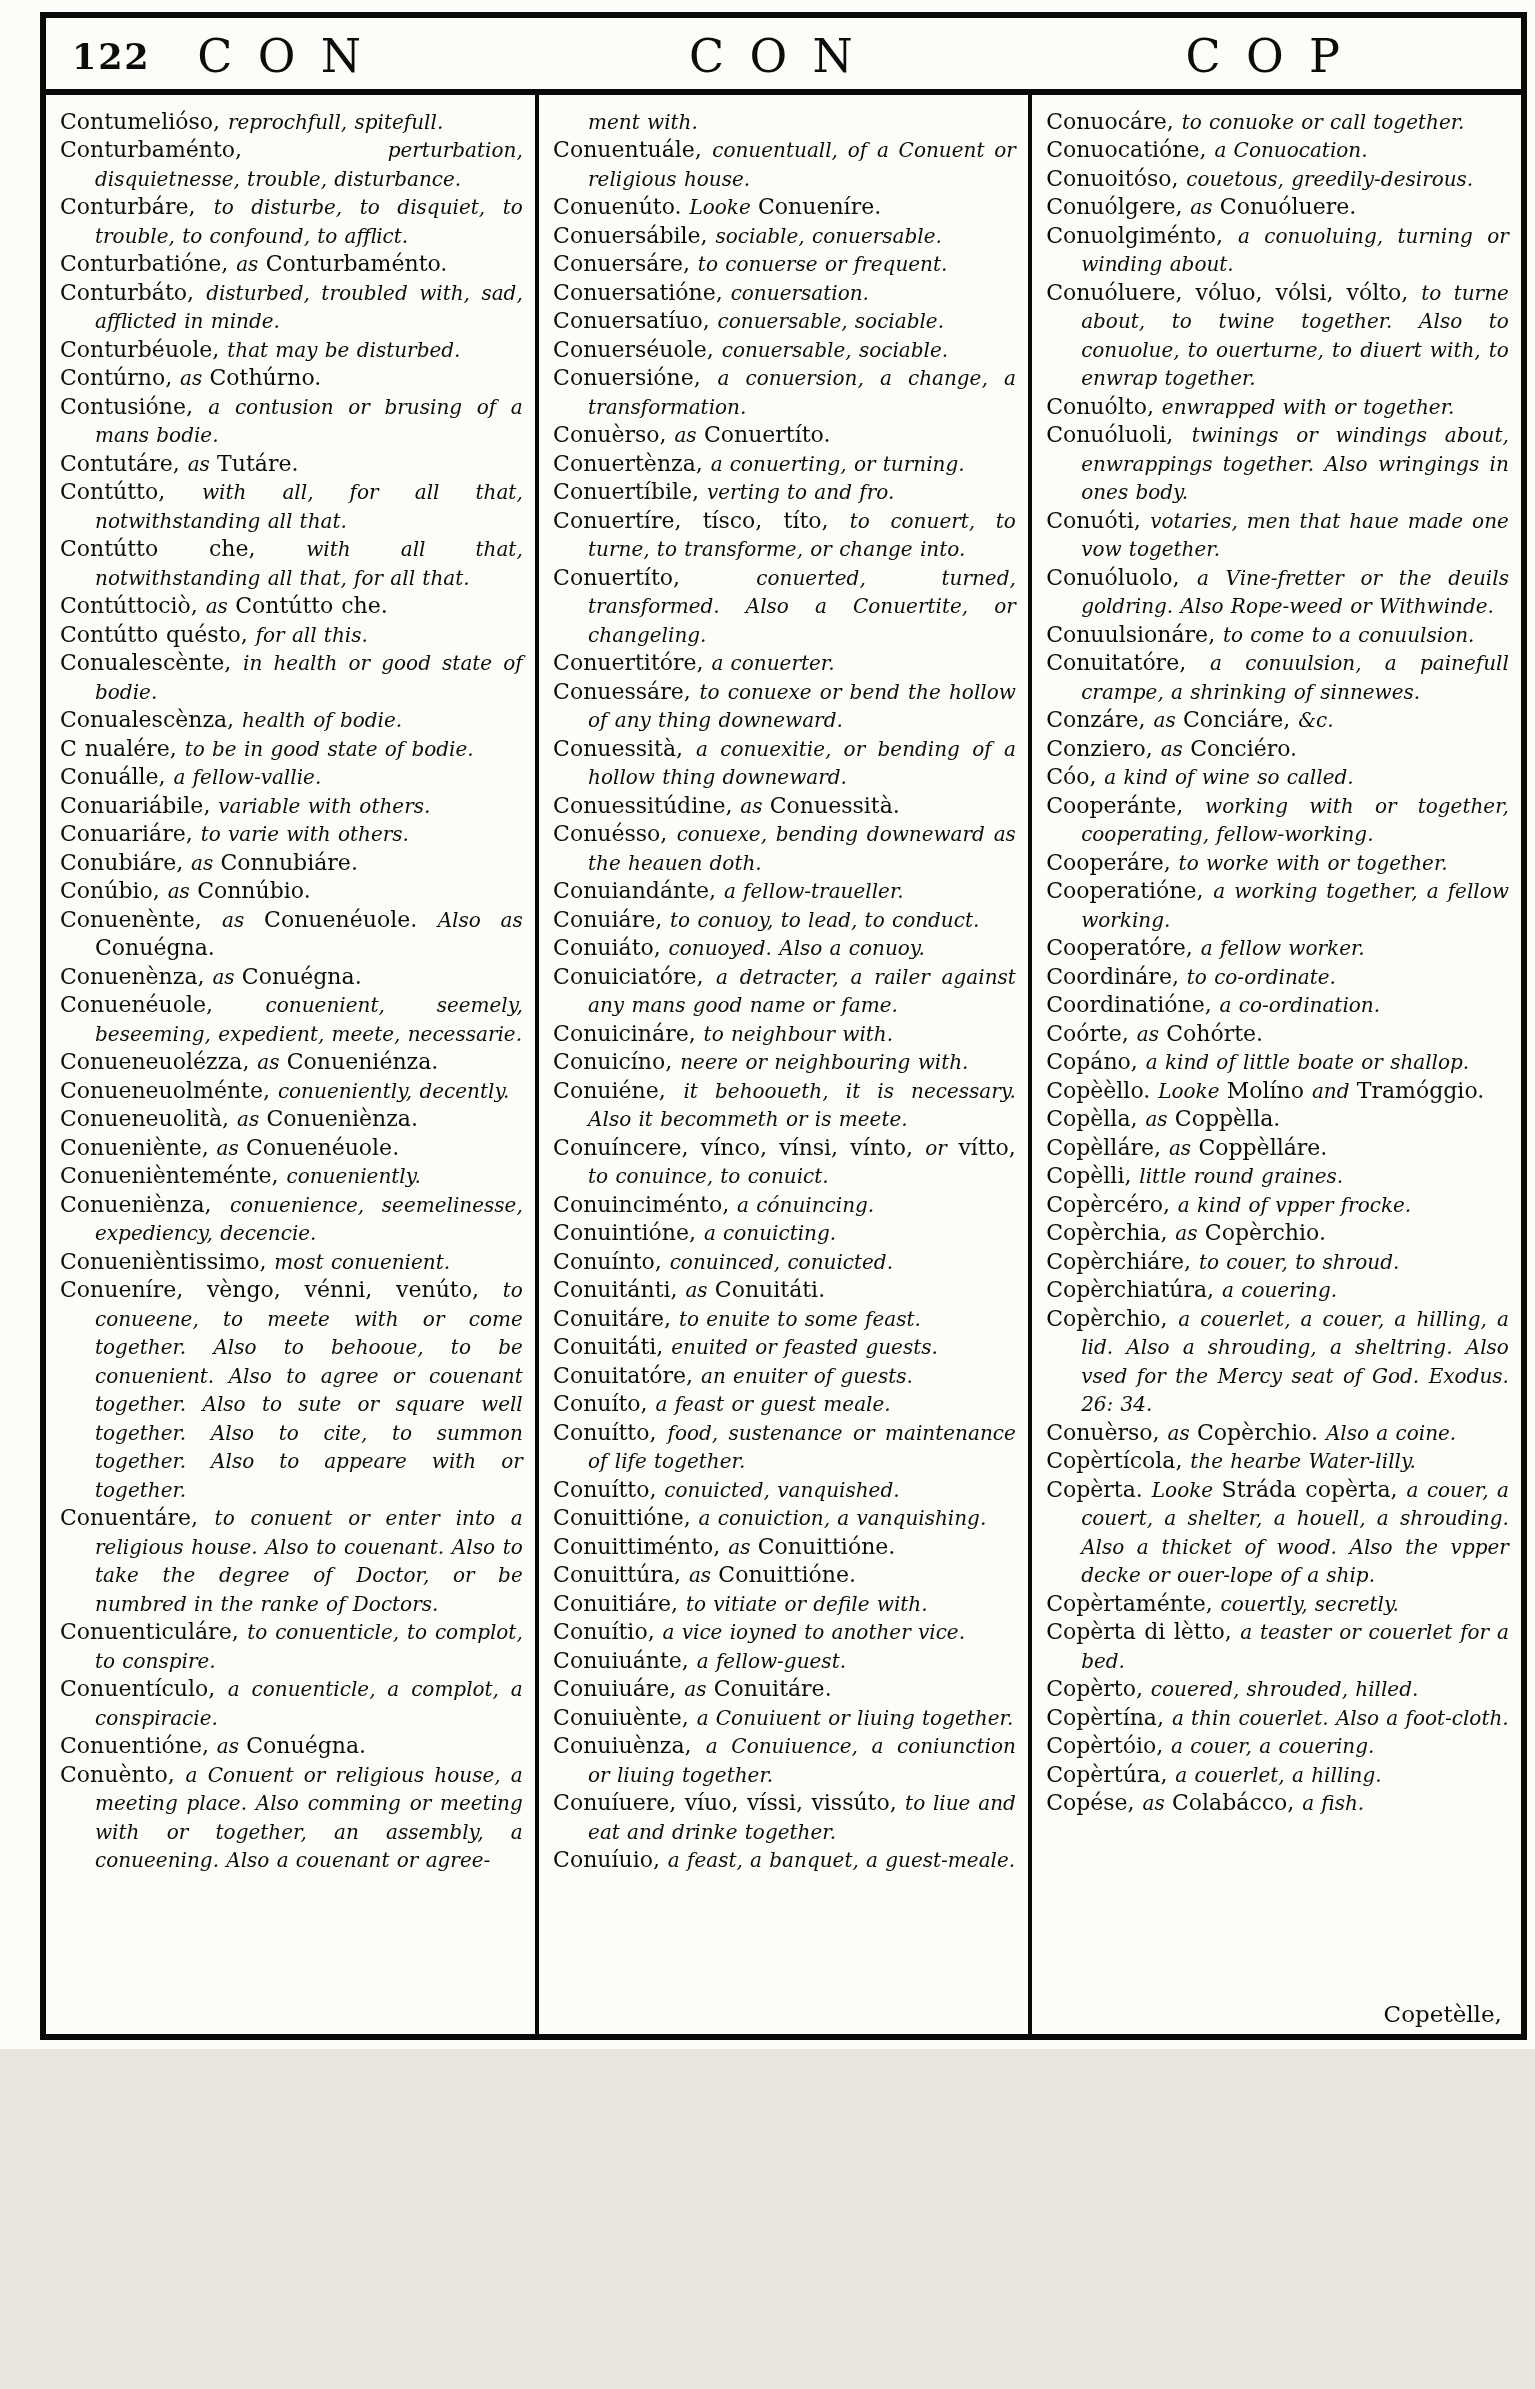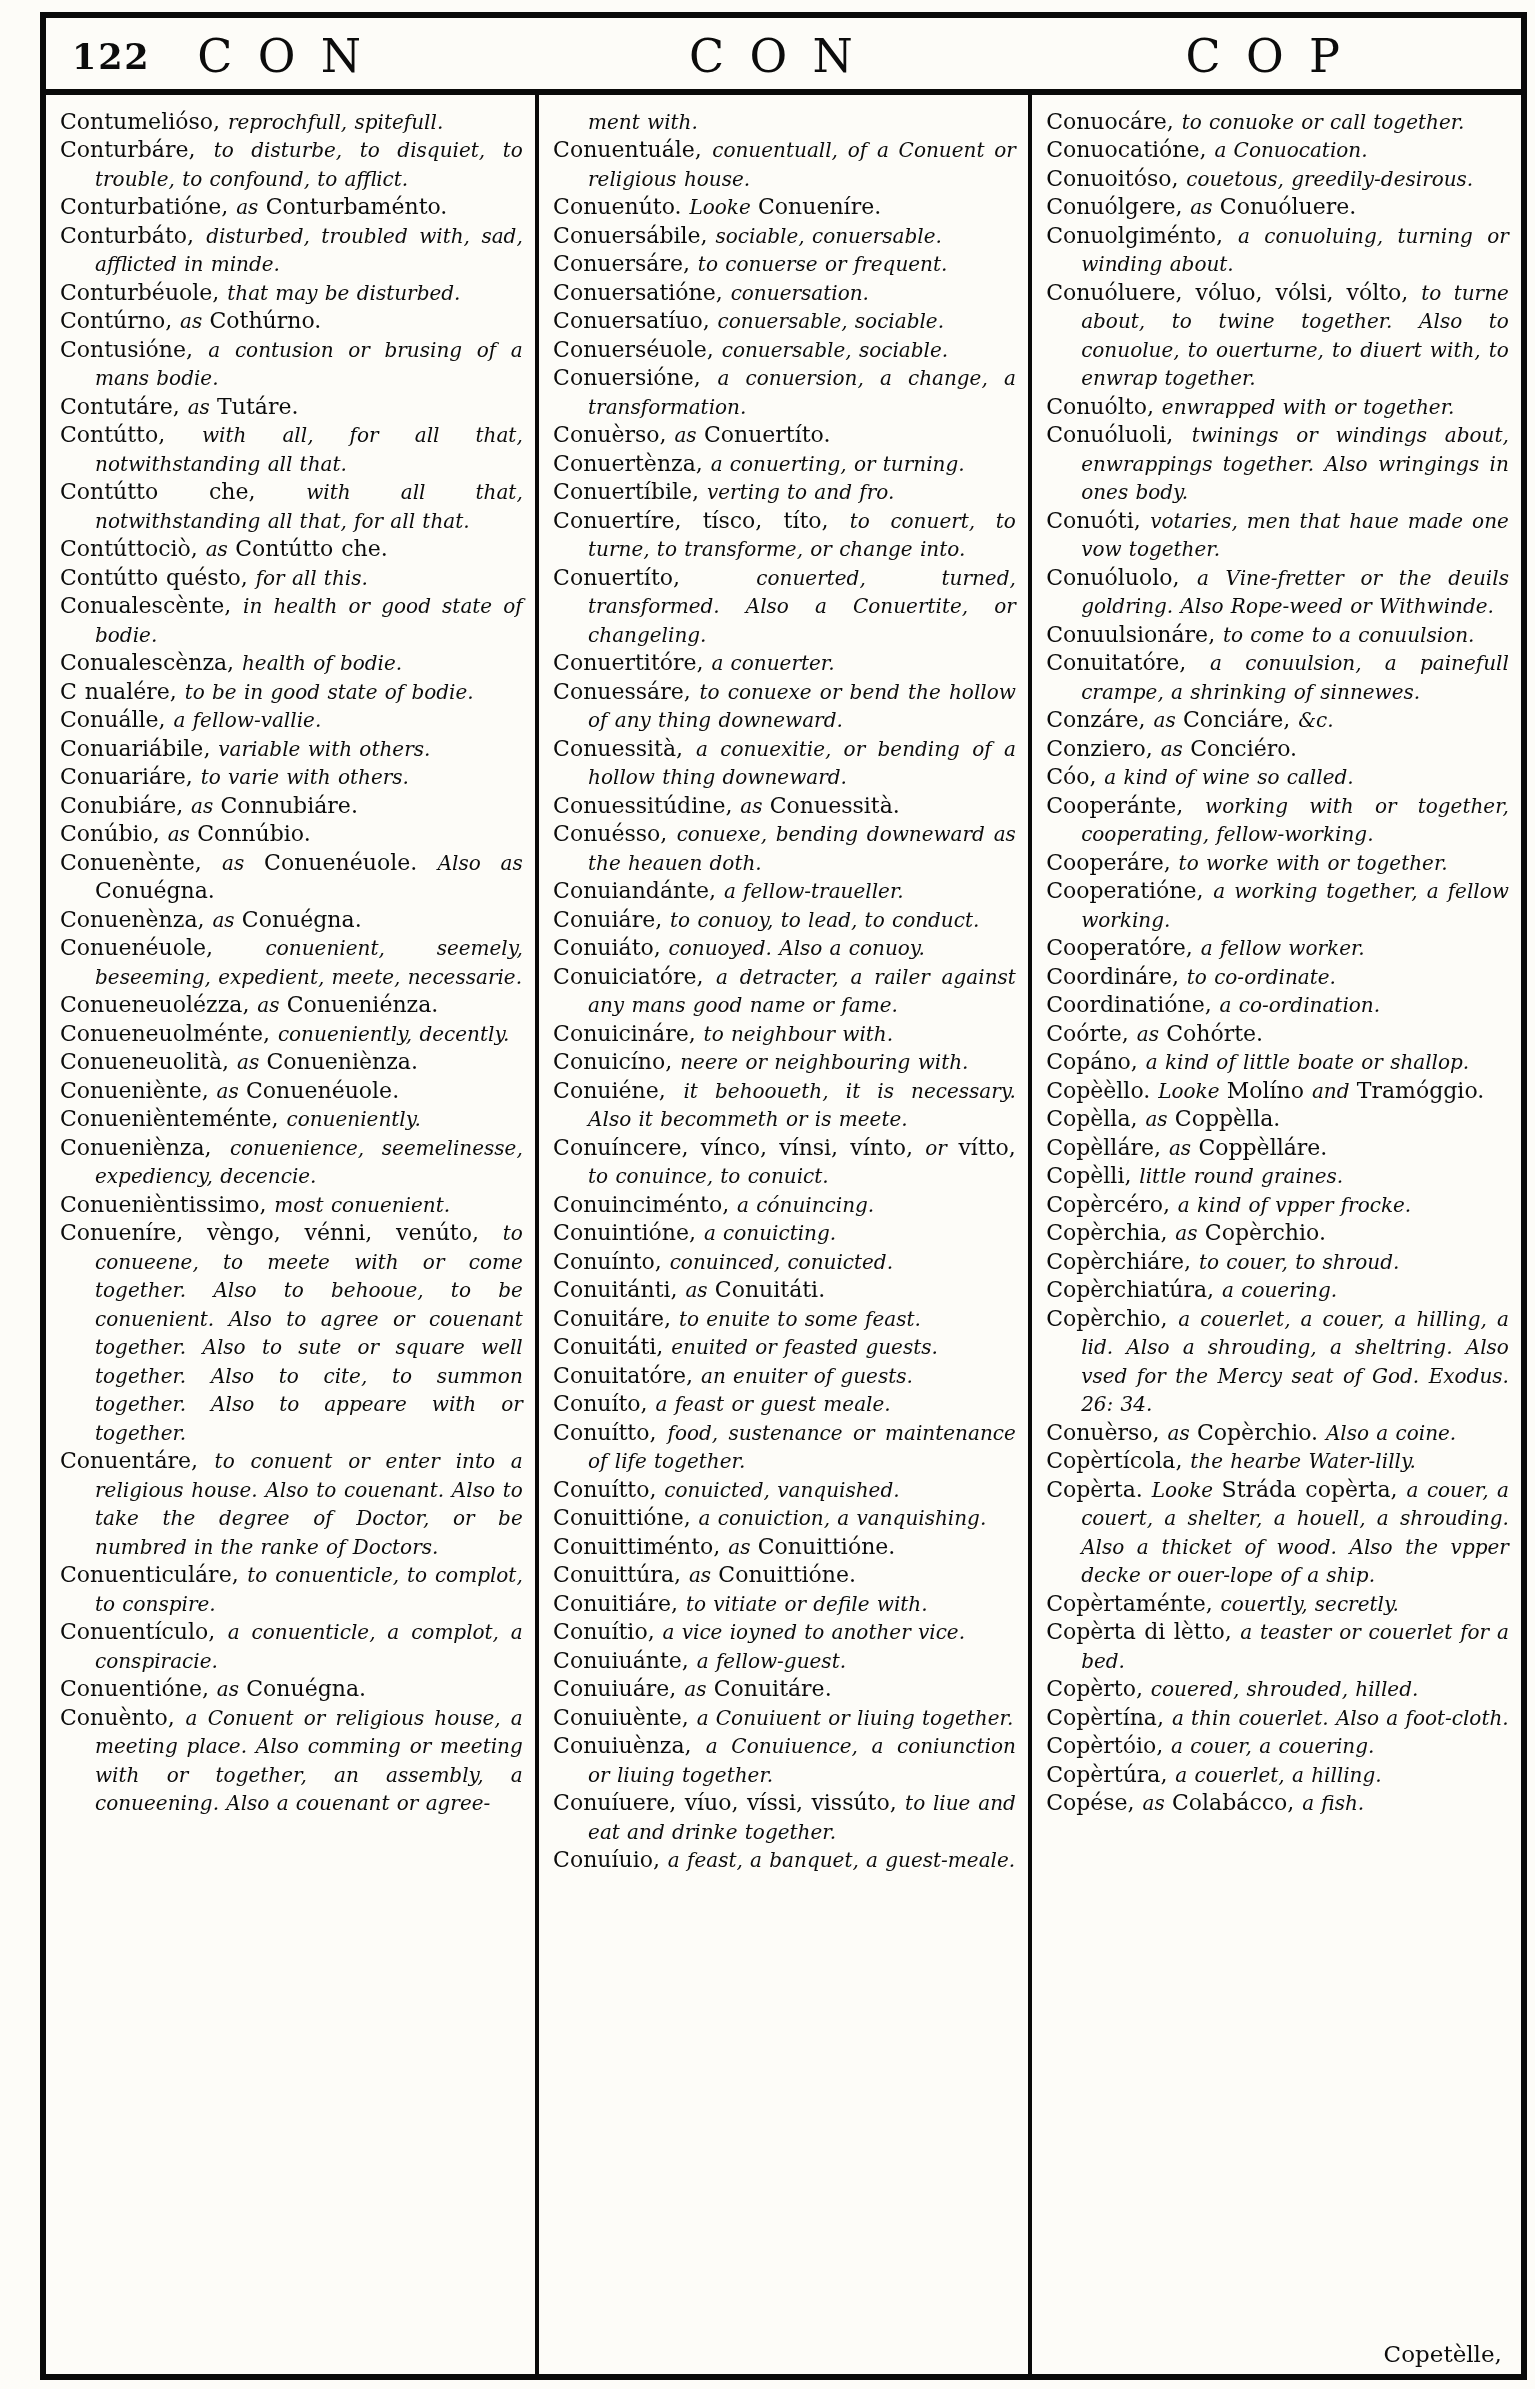--- a/index.html
+++ b/index.html
@@ -1,18 +1,18 @@
 <!DOCTYPE html>
 <html style="font-size:14px"><head>
 <meta charset="utf-8">
 <style>
   html,body{margin:0;padding:0;background:#e8e6df;}
   .sheet{
     position:relative;
-    width:1536px;height:2389px;
+    width:1536px;height:2049px;
     background:#fdfcf8;
     font-family:"DejaVu Serif","Liberation Serif",serif;
     color:#0c0c0c;
     overflow:hidden;
     box-sizing:border-box;
   }
   .frame{
     position:absolute;left:40px;top:12.3px;right:8.8px;bottom:8.8px;
     border:6.1px solid #0a0a0a;
     box-sizing:border-box;
@@ -81,20 +81,21 @@
     <div class="header">
       <div class="page-number">122</div>
       <div class="head-cell">CON</div>
       <div class="head-cell">CON</div>
       <div class="head-cell">COP</div>
     </div>
 
     <div class="cols">
       <div class="col">
           <div class="entry"><span class="rom">Contumelióso, </span><span class="ital">reprochfull, spitefull.</span></div>
+          <div class="entry"><span class="rom">Conturbaménto, </span><span class="ital">perturbation, disquietnesse, trouble, disturbance.</span></div>
           <div class="entry"><span class="rom">Conturbáre, </span><span class="ital">to disturbe, to disquiet, to trouble, to confound, to afflict.</span></div>
           <div class="entry"><span class="rom">Conturbatióne, </span><span class="ital">as </span><span class="rom">Conturbaménto.</span></div>
           <div class="entry"><span class="rom">Conturbáto, </span><span class="ital">disturbed, troubled with, sad, afflicted in minde.</span></div>
           <div class="entry"><span class="rom">Conturbéuole, </span><span class="ital">that may be disturbed.</span></div>
           <div class="entry"><span class="rom">Contúrno, </span><span class="ital">as </span><span class="rom">Cothúrno.</span></div>
           <div class="entry"><span class="rom">Contusióne, </span><span class="ital">a contusion or brusing of a mans bodie.</span></div>
           <div class="entry"><span class="rom">Contutáre, </span><span class="ital">as </span><span class="rom">Tutáre.</span></div>
           <div class="entry"><span class="rom">Contútto, </span><span class="ital">with all, for all that, notwithstanding all that.</span></div>
           <div class="entry"><span class="rom">Contútto che, </span><span class="ital">with all that, notwithstanding all that, for all that.</span></div>
           <div class="entry"><span class="rom">Contúttociò, </span><span class="ital">as </span><span class="rom">Contútto che.</span></div>

